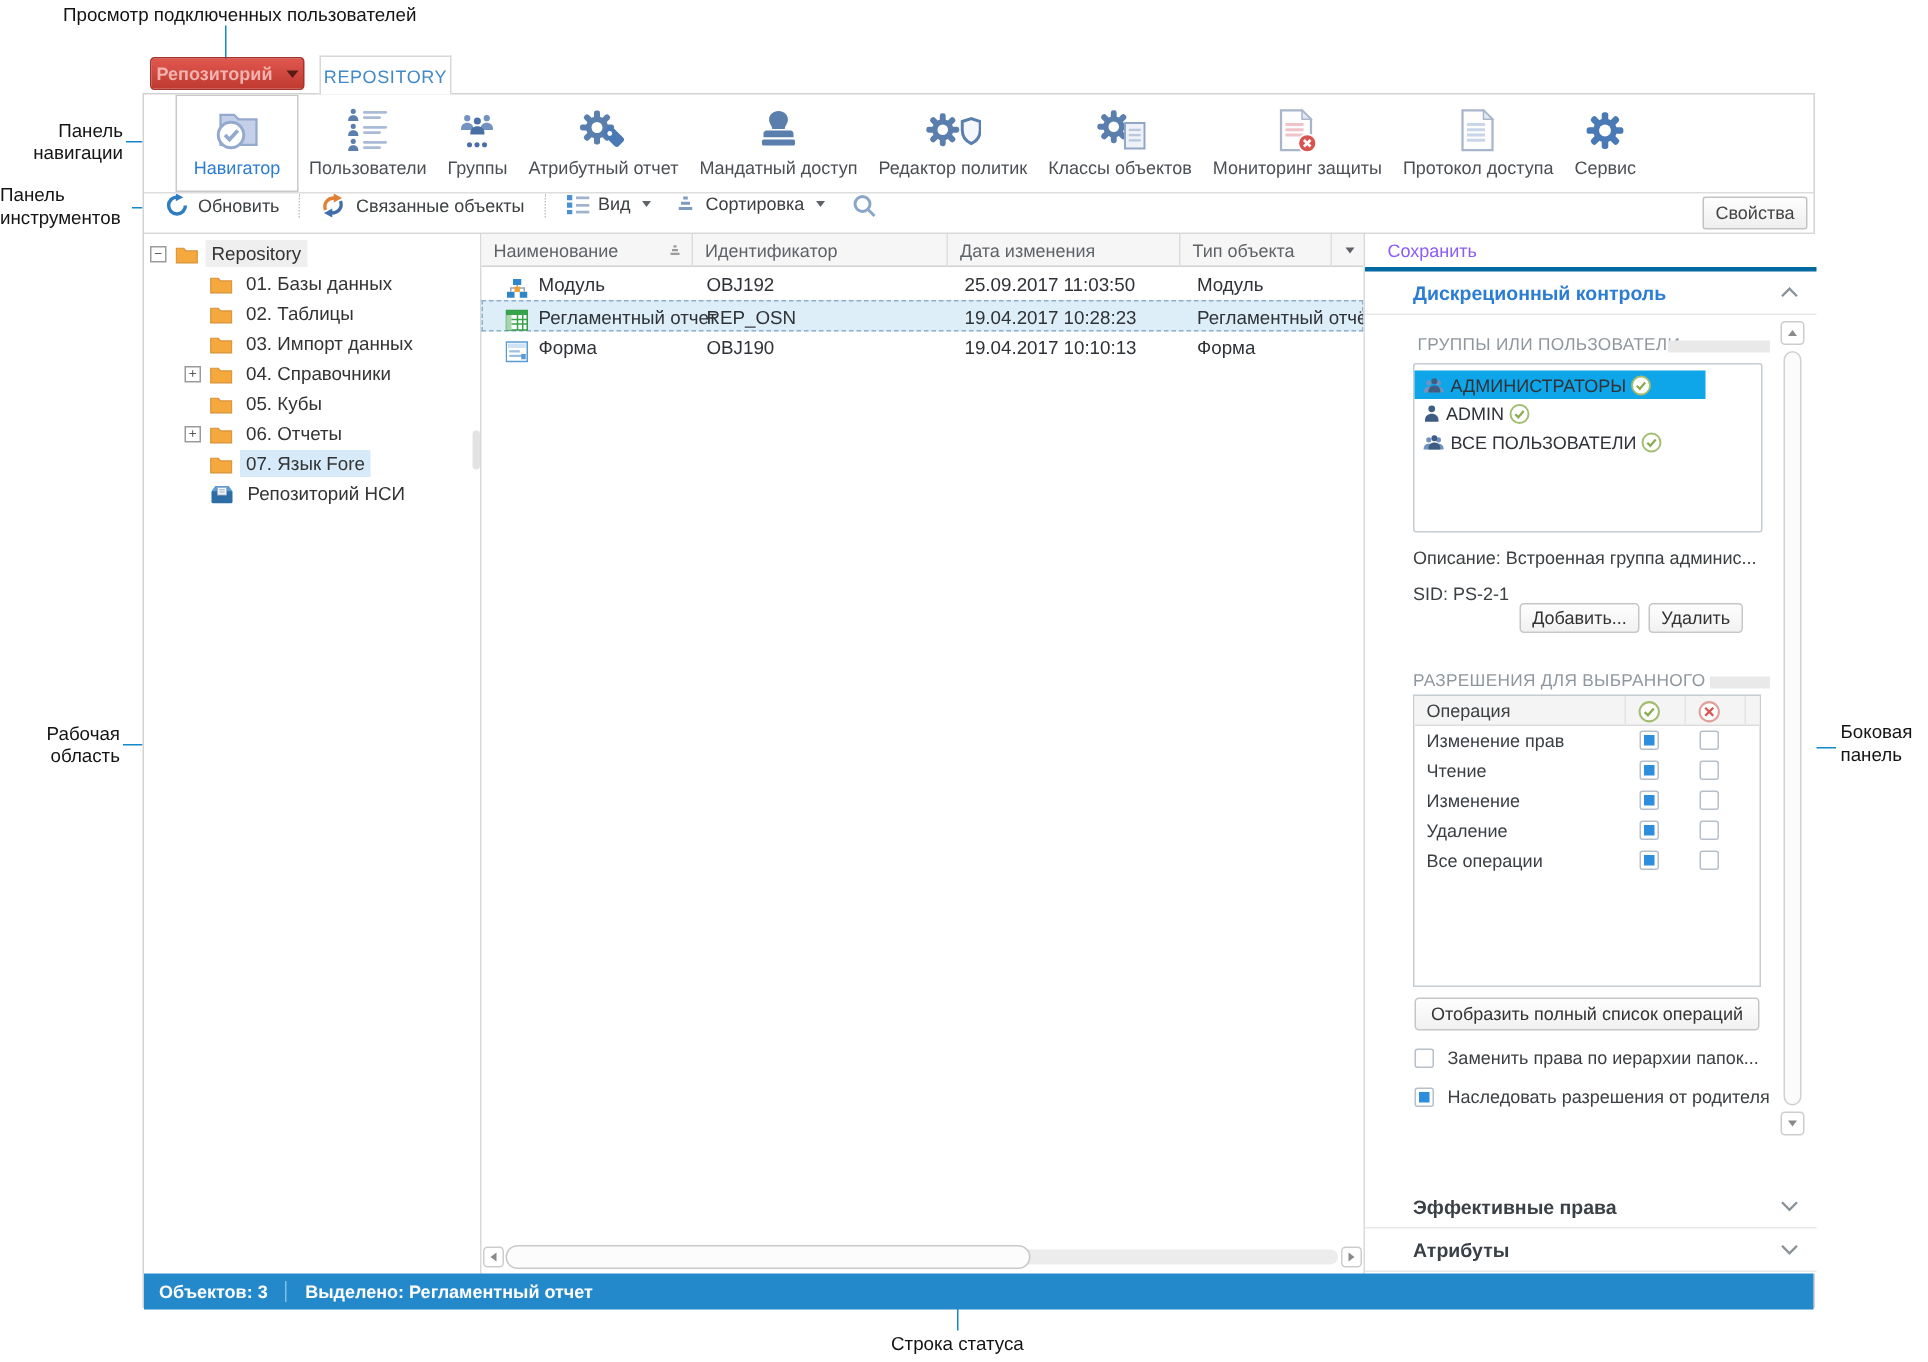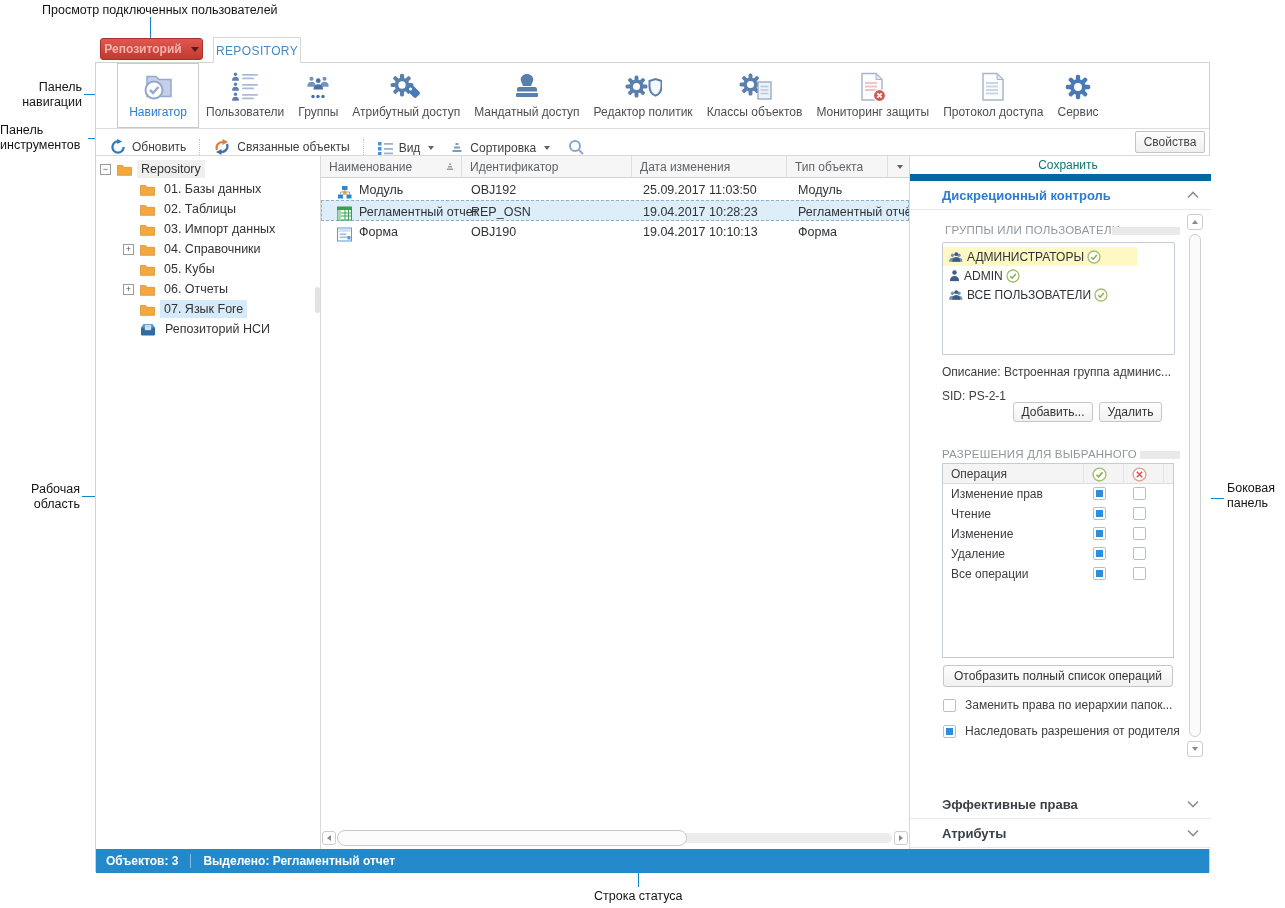--- a/index.html
+++ b/index.html
@@ -31,21 +31,21 @@
   
   .ribbon { position:absolute; left:0; top:0; width:100%; height:66px; display:flex;
     align-items:stretch; border-bottom:1px solid #ddd; overflow:hidden;padding-left:21px; }
   .ribbon-item { display:flex; flex-direction:column; align-items:center; justify-content:center;
     gap:3px; padding:0 7px; font-size:12px; color:#4b4f54; white-space:nowrap; cursor:pointer; }
   .ribbon-item.selected { width:82px; border:1px solid #c9c9c9; background:#fff;
     color:#2b7cd3; z-index:2; }
 
   
   .toolbar { position:absolute; left:0; top:66px; width:100%; height:27px; display:flex;
-    align-items:flex-end; padding-left:10px; border-bottom:1px solid #d9d9d9;
+    align-items:flex-start; padding-left:10px; border-bottom:1px solid #d9d9d9;
     font-size:12px; color:#3c4043; }
   .tbtn { display:flex; align-items:center; gap:6px; padding:0 4px; cursor:pointer; }
   .tsep { width:1px; height:16px; border-left:1px dotted #c3c3c3; margin:0 9px; }
   .caret-sm { width:0; height:0; border-left:3.5px solid transparent;
     border-right:3.5px solid transparent; border-top:4px solid #5f6368; margin-left:2px; }
   .props-btn { position:absolute; right:4px; top:2px; width:70px; height:22px;
     border:1px solid #c3c3c3; background:linear-gradient(#fefefe,#efefef); font-size:12px;
     color:#444; display:flex; align-items:center; justify-content:center; border-radius:2px; cursor:pointer; }
 
   
@@ -90,34 +90,34 @@
     justify-content:center; cursor:pointer; }
   .tri-l { width:0; height:0; border-top:3.5px solid transparent; border-bottom:3.5px solid transparent; border-right:4px solid #8a8a8a; }
   .tri-r { width:0; height:0; border-top:3.5px solid transparent; border-bottom:3.5px solid transparent; border-left:4px solid #8a8a8a; }
   .tri-u { width:0; height:0; border-left:3.5px solid transparent; border-right:3.5px solid transparent; border-bottom:4px solid #8a8a8a; }
   .tri-d { width:0; height:0; border-left:3.5px solid transparent; border-right:3.5px solid transparent; border-top:4px solid #8a8a8a; }
 
   
   .sidebar { position:absolute; left:813px; top:93px; width:302px; height:693px;
     border-left:1px solid #d9d9d9; background:#fff; font-size:12px; }
   .save-bar { position:absolute; left:0; right:0; top:0; height:25px;
-    border-bottom:7px solid #0369a1; color:#0f766e; display:flex; align-items:center;
-    padding-left:15px; cursor:default;justify-content:center; }
+    border-bottom:3px solid #0369a1; color:#8b5cf6; display:flex; align-items:center;
+    padding-left:15px; cursor:default; }
   .sec-h { position:absolute; left:0; right:0; height:29px; display:flex; align-items:center;
     padding-left:32px; font-weight:bold; color:#3a4046; font-size:13px;
     border-bottom:1px solid #e8e8e8; cursor:pointer; }
   .sec-h .chev { position:absolute; right:12px; top:10px; }
   .sb-content { position:absolute; left:0; right:0; top:54px; height:551px; }
   .sb-lbl { position:absolute; color:#8f979e; font-size:11.5px; letter-spacing:.2px; }
   .sb-bar { position:absolute; height:8px; background:#e9e9e9; }
   .groupbox { position:absolute; left:32px; top:32px; width:233px; height:113px;
     border:1px solid #c6ccd2; border-radius:2px; background:#fff; padding-top:4px; }
   .grp-row { height:19px; display:flex; align-items:center; padding-left:5px; gap:3px;
     font-size:12px; color:#2f3338; cursor:pointer; }
-  .grp-row.selected { background:#fef9c3; width:194px; }
+  .grp-row.selected { background:#0ea5e9; width:194px; }
   .sb-text { position:absolute; left:32px; color:#3c4043; white-space:nowrap; }
   .sb-btn { position:absolute; height:20px; border:1px solid #c6c6c6; border-radius:3px;
     background:linear-gradient(#fefefe,#f1f1f1); color:#333; font-size:12px;
     display:flex; align-items:center; justify-content:center; cursor:pointer; }
   .permtable { position:absolute; left:32px; top:253px; width:232px; height:195px;
     border:1px solid #c6ccd2; background:#fff; }
   .pt-head { position:relative; height:20px; background:#f4f4f4; border-bottom:1px solid #ddd;
     display:flex; align-items:center; padding-left:8px; color:#3c4043; }
   .pt-vsep { position:absolute; top:0; width:1px; height:20px; background:#e3e3e3; }
   .pt-row { position:relative; height:20px; display:flex; align-items:center; padding-left:8px; color:#3a3f44; }
@@ -235,21 +235,21 @@
           <span>Группы</span>
         </div>
         <div class="ribbon-item">
           <svg width="34" height="30" viewBox="0 0 34 30">
             <use href="#sym-gear" x="0" y="0" width="26" height="26" fill="#5b7fad"></use>
             <g transform="rotate(45 24 19)">
                 <rect x="17" y="15" width="14" height="8" rx="2" fill="#4a7ab5"></rect>
               </g>
             <circle cx="21.5" cy="17" r="1.6" fill="#fff"></circle>
           </svg>
-          <span>Атрибутный доступ</span>
+          <span>Атрибутный отчет</span>
         </div>
         <div class="ribbon-item">
           <svg width="34" height="30" viewBox="0 0 34 30">
             <path d="M17 2c-3.6 0-6.3 2.6-6.3 5.6 0 2.6 2.1 4.3 2.1 6.4h8.4c0-2.1 2.1-3.8 2.1-6.4C23.3 4.6 20.6 2 17 2z" fill="#5b7fad"></path>
             <path d="M9 15h16c1.1 0 2 .9 2 2v2.5H7V17c0-1.1.9-2 2-2z" fill="#5b7fad"></path>
             <rect x="6" y="21" width="22" height="4" rx="1" fill="#5b7fad"></rect>
           </svg>
           <span>Мандатный доступ</span>
         </div>
         <div class="ribbon-item">

